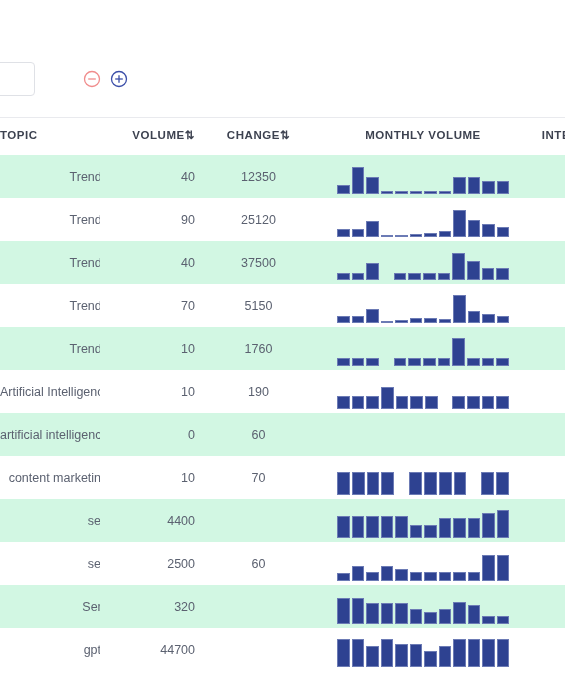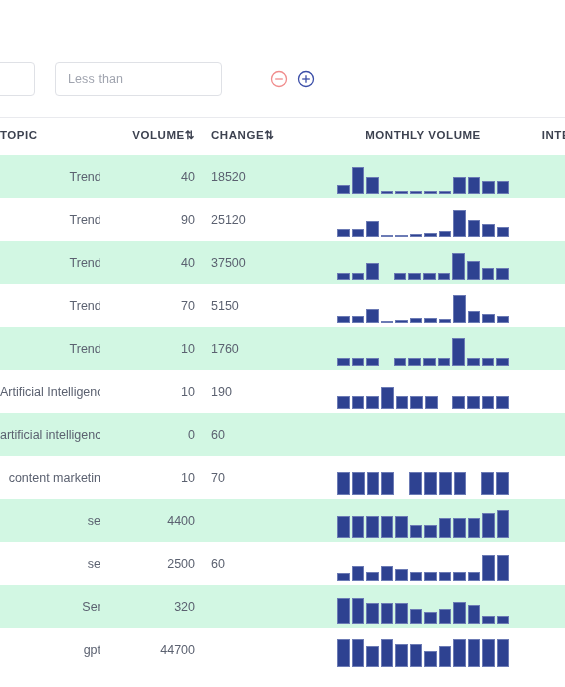--- a/index.html
+++ b/index.html
@@ -83,21 +83,21 @@
     padding: 0;
     color: #5b6170;
     white-space: nowrap;
     overflow: hidden;
   }
   tbody tr.odd  { background: #d2f7e3; }
   tbody tr.even { background: #ffffff; }
 
   .col-topic   { width: 100px; text-align: left; }
   .col-volume  { width: 95px;  text-align: right; padding-right: 16px !important; }
-  .col-change  { width: 95px;  text-align: left; padding-right: 22px !important; }
+  .col-change  { width: 95px;  text-align: center; padding-right: 22px !important; }
   .col-spark   { width: 190px; text-align: center; }
   .col-interest{ width: 85px;  text-align: right; padding-right: 18px !important; }
 
   th.col-topic { padding-left: 0; }
   td.col-topic { padding-left: 0; }
 
   
   .topic-inner {
     display: block;
     margin-left: -38px;
@@ -126,21 +126,20 @@
   .spark .bar.zero { background: transparent; border: none; }
 </style>
 </head>
 <body>
 
 <div class="toolbar">
   <div class="filter-row">
 
     <div class="field field-op"></div>
 
-    <div class="field field-val">Less than</div>
 
     <div class="icon-group">
       <span class="circle-btn">
         <svg width="18" height="18" viewBox="0 0 18 18" aria-hidden="true">
           <circle cx="9" cy="9" r="7.5" fill="none" stroke="#f08c8c" stroke-width="1.3"></circle>
           <line x1="5.2" y1="9" x2="12.8" y2="9" stroke="#f08c8c" stroke-width="1.3"></line>
         </svg>
       </span>
       <span class="circle-btn">
         <svg width="18" height="18" viewBox="0 0 18 18" aria-hidden="true">
@@ -172,21 +171,21 @@
         <span>INTEREST</span>
       </th>
     </tr>
   </thead>
   <tbody id="tbody">
       <tr class="odd">
         <td class="col-topic">
           <span class="topic-inner">Trends</span>
         </td>
         <td class="col-volume">40</td>
-        <td class="col-change">18520</td>
+        <td class="col-change">12350</td>
         <td class="col-spark">
           <div class="spark">
             <div class="bar" style="height: 8.5px;"></div>
             <div class="bar" style="height: 26.52px;"></div>
             <div class="bar" style="height: 17px;"></div>
             <div class="bar" style="height: 2.72px;"></div>
             <div class="bar" style="height: 2.72px;"></div>
             <div class="bar" style="height: 2.72px;"></div>
             <div class="bar" style="height: 2.72px;"></div>
             <div class="bar" style="height: 2.72px;"></div>

